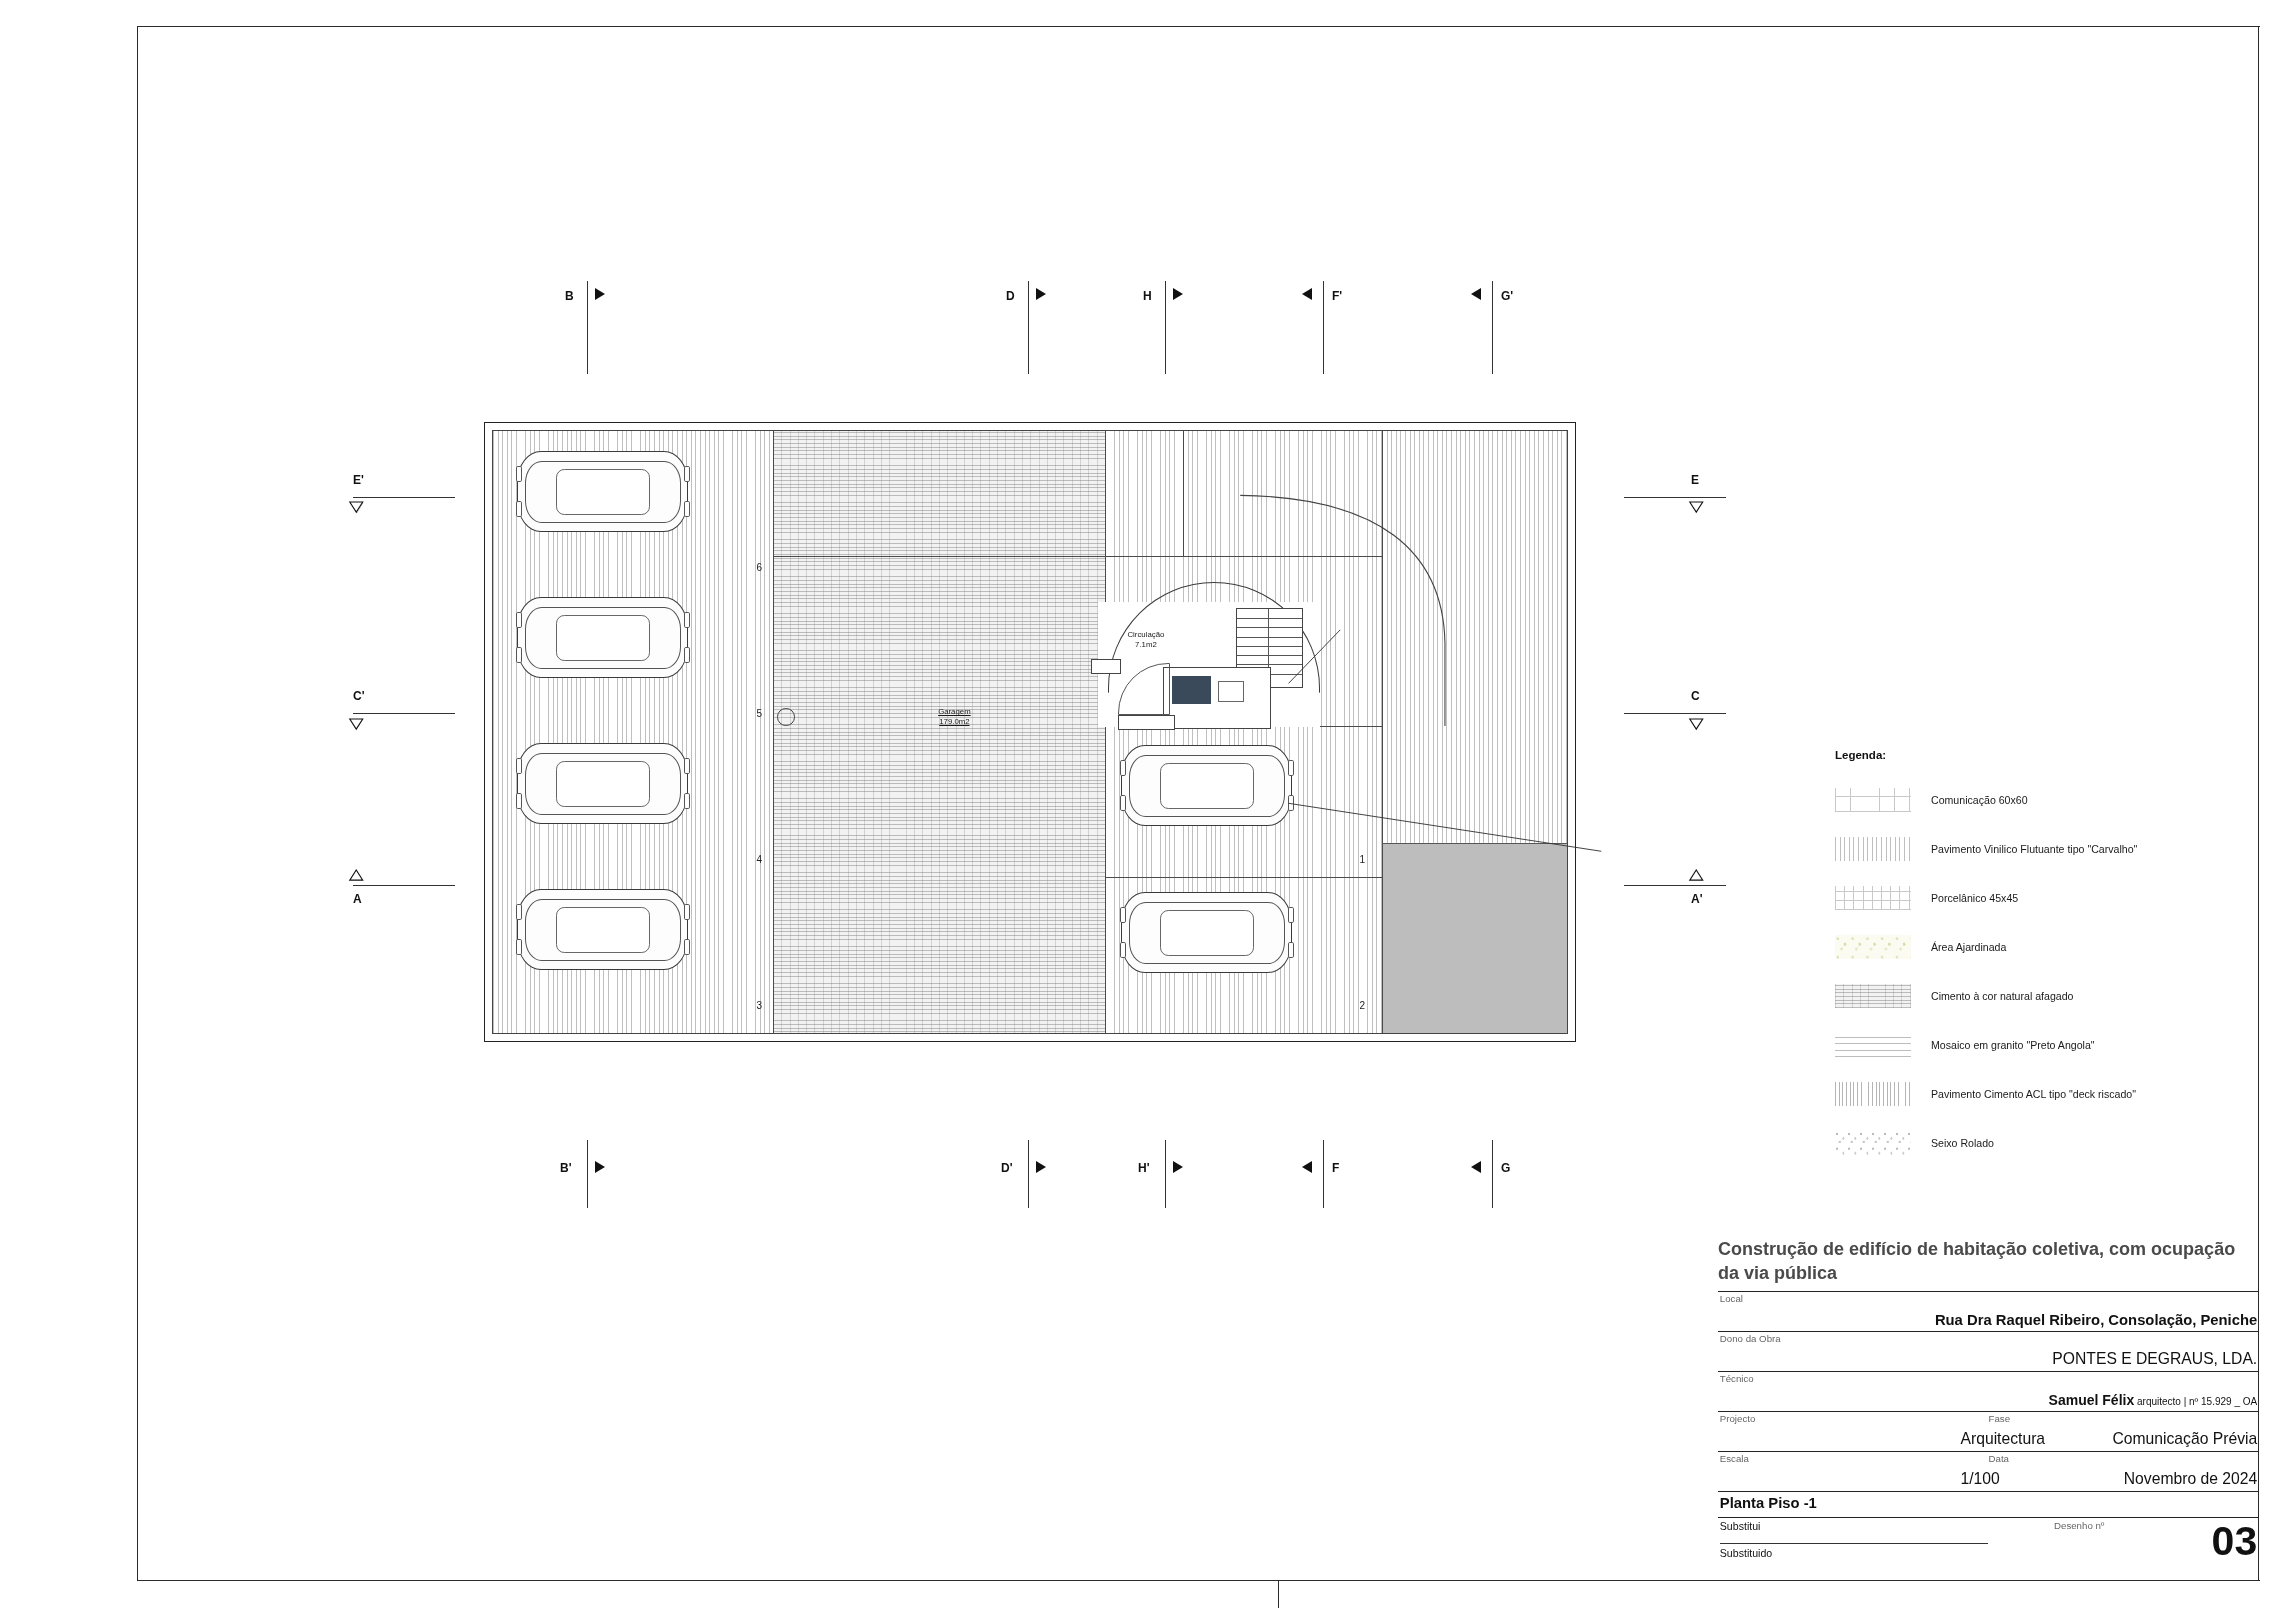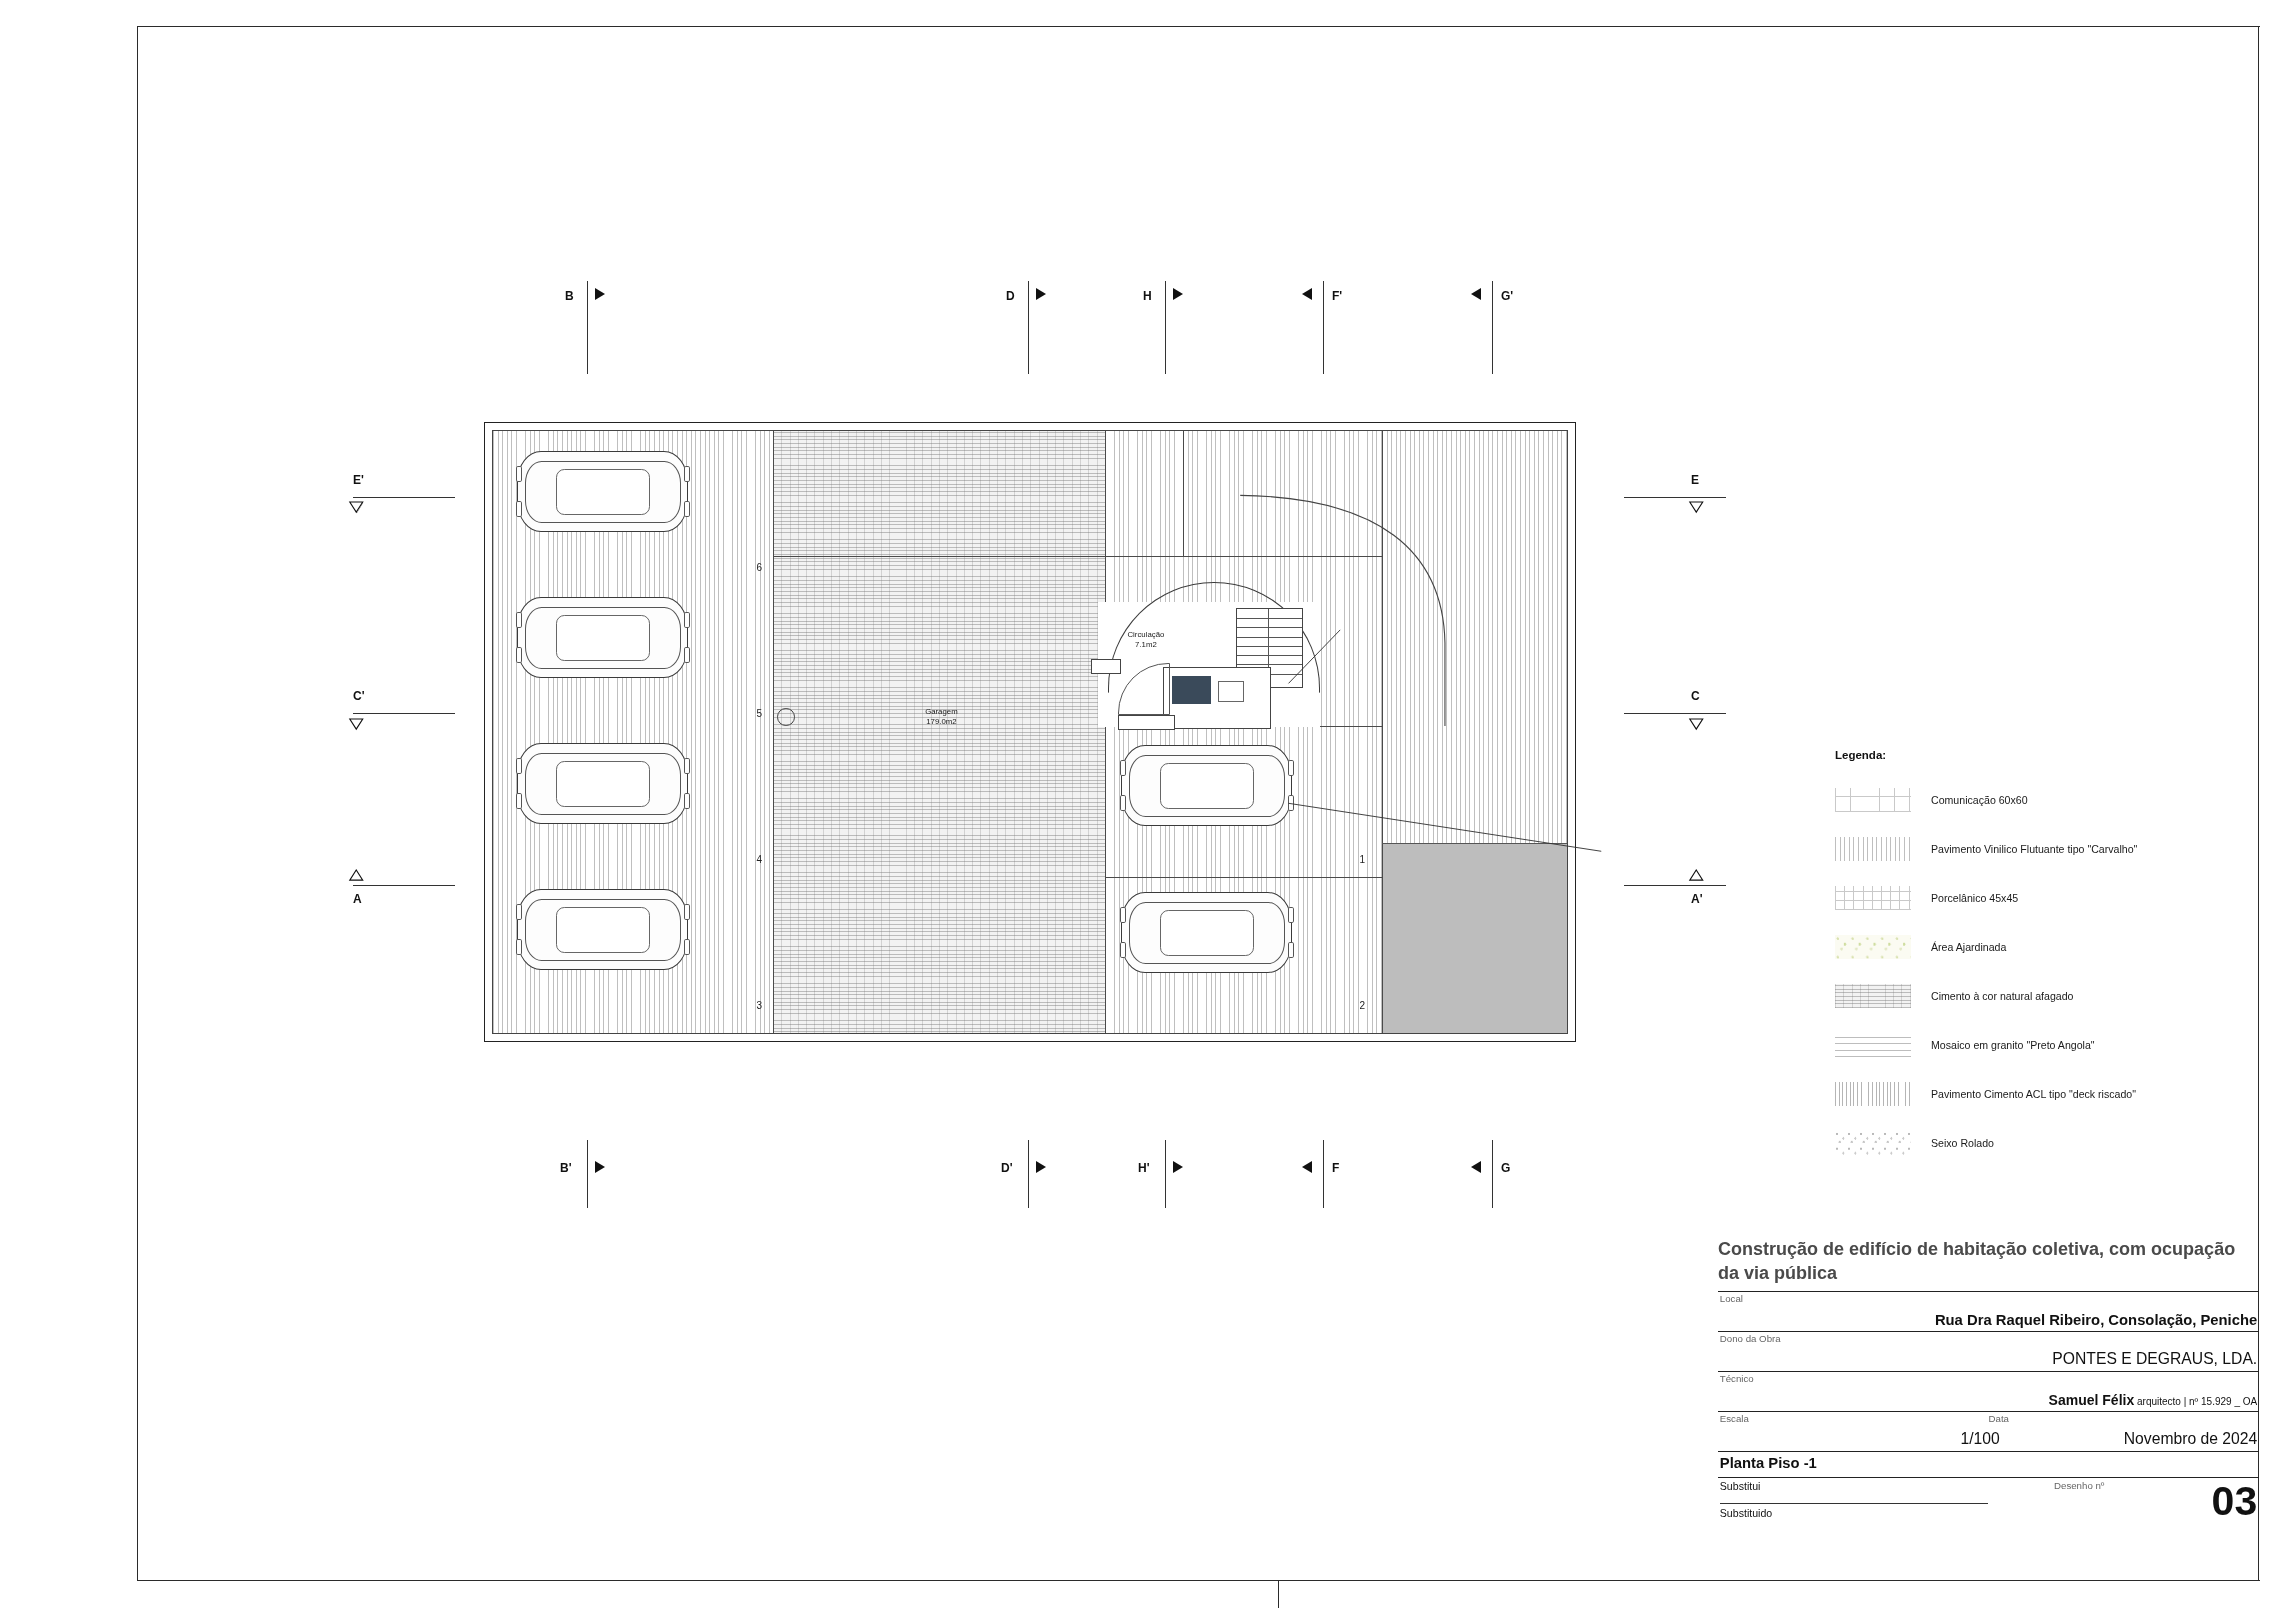--- a/index.html
+++ b/index.html
@@ -513,21 +513,21 @@
       <div class="car" style="left:628px; top:461px; width:171px; height:81px;">
         <div class="body"></div>
           <div class="cabin"></div>
         <div class="wheel tl"></div>
           <div class="wheel bl"></div>
           <div class="wheel tr"></div>
           <div class="wheel br"></div>
       </div>
       <div class="stall-num" style="left:866px; top:569px;">2</div>
 
-      <div class="room-label" style="left:397px; top:276px; width:102px;">
+      <div class="room-label" style="left:410px; top:276px; width:102px;text-decoration:underline;">
         <div>Garagem</div>
         <div>179.0m2</div>
       </div>
 
       <div class="stair-core" style="left:605px; top:171px; width:222px; height:125px; border:none;">
 
         <div class="arc" style="left:9.2px; top:-20px; width:212px; height:111px; border-bottom-color:transparent; border-radius:111px 111px 0 0;"></div>
         <div style="position:absolute; left:138px; top:5.5px; width:65px; height:78px; border:1.1px solid #444; background:#fff;">
           <div class="stair-step" style="top:9.2px;"></div>
             <div class="stair-step" style="top:18.5px;"></div>
@@ -614,20 +614,26 @@
     </div>
 
     <div class="tb-row">
       <div class="tb-caption">Técnico</div>
       <div class="tb-tech">
         <b>Samuel Félix</b>
         <span>arquitecto | nº 15.929 _ OA</span>
       </div>
     </div>
 
+    <div class="tb-row">
+      <div class="tb-caption">Projecto</div>
+      <div class="tb-caption second">Fase</div>
+      <div class="tb-value left-col">Arquitectura</div>
+      <div class="tb-value">Comunicação Prévia</div>
+    </div>
 
     <div class="tb-row">
       <div class="tb-caption">Escala</div>
       <div class="tb-caption second">Data</div>
       <div class="tb-value left-col">1/100</div>
       <div class="tb-value">Novembro de 2024</div>
     </div>
 
     <div class="tb-sheet-title">Planta Piso -1</div>
 

